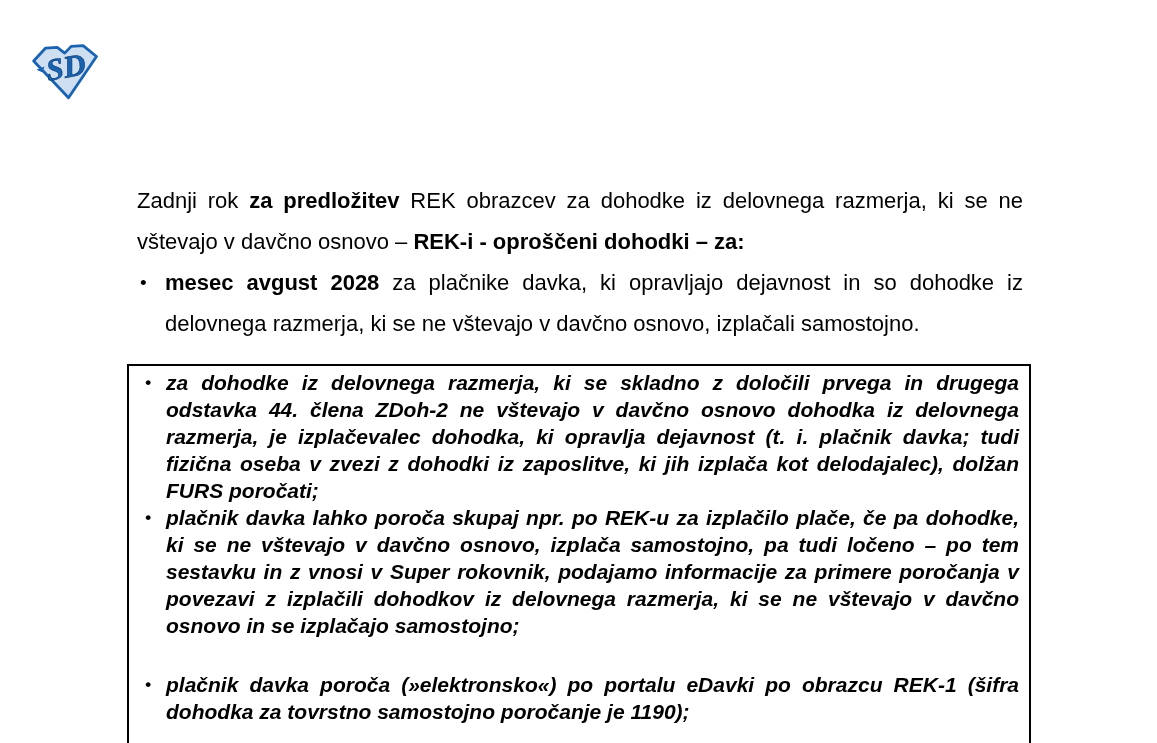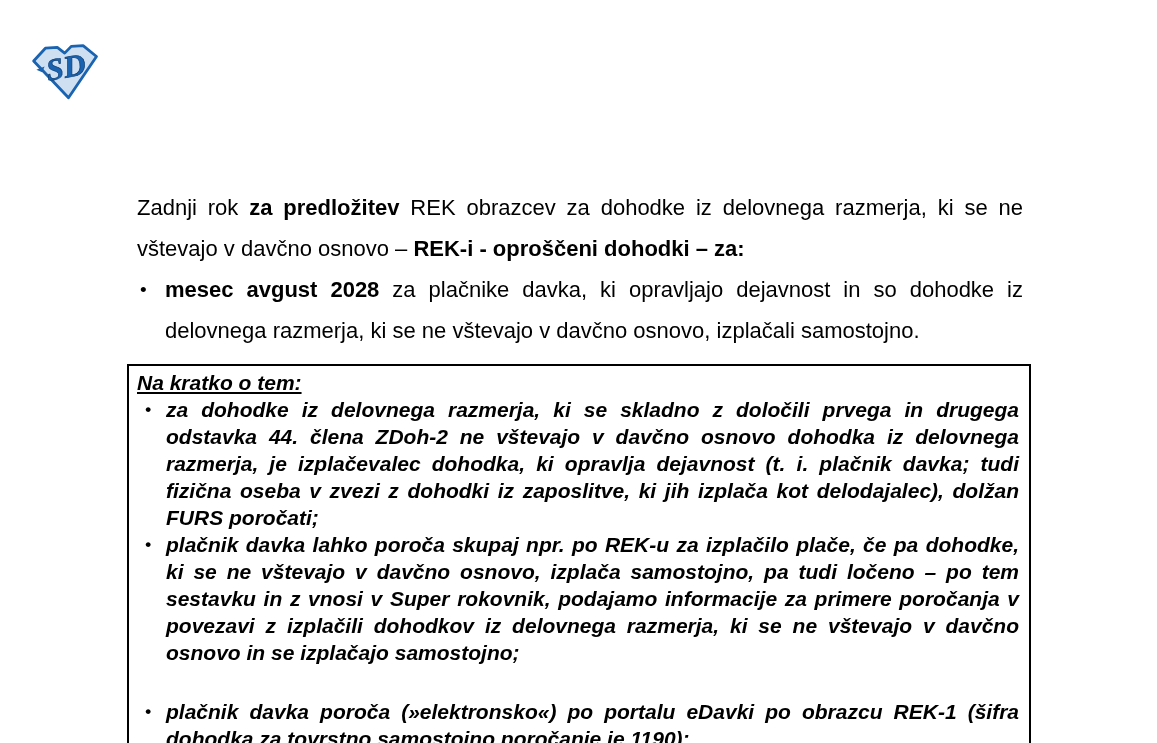--- a/index.html
+++ b/index.html
@@ -22,21 +22,21 @@
     left: 30px;
     top: 44px;
     width: 72px;
     height: 56px;
   }
 
   
   .content {
     position: absolute;
     left: 137px;
-    top: 187px;
+    top: 180px;
     width: 886px;
   }
   .para {
     margin: 0;
     font-size: 22px;
     line-height: 41px;
     text-align: justify;
   }
   .main-list {
     list-style: none;
@@ -114,21 +114,20 @@
   <p class="para"><span>Zadnji rok </span><b>za predložitev</b><span> REK obrazcev za dohodke iz delovnega razmerja, ki se ne vštevajo v davčno osnovo – </span><b>REK-i - oproščeni dohodki – za:</b></p>
 
   <ul class="main-list">
     <li>
       <span class="bullet-marker">•</span><b>mesec avgust 2028</b><span> za plačnike davka, ki opravljajo dejavnost in so dohodke iz delovnega razmerja, ki se ne vštevajo v davčno osnovo, izplačali samostojno.</span>
     </li>
   </ul>
 </div>
 
 <div class="info-box">
-  <div class="box-heading"><span class="u">Na kratko o tem:</span></div>
   <ul class="box-list">
     <li>
       <span class="bullet-marker">•</span><span>za dohodke iz delovnega razmerja, ki se skladno z določili prvega in drugega odstavka 44. člena ZDoh-2 ne vštevajo v davčno osnovo dohodka iz delovnega razmerja, je izplačevalec dohodka, ki opravlja dejavnost (t. i. plačnik davka; tudi fizična oseba v zvezi z dohodki iz zaposlitve, ki jih izplača kot delodajalec), dolžan FURS poročati;</span>
     </li>
     <li>
       <span class="bullet-marker">•</span><span>plačnik davka lahko poroča skupaj npr. po REK-u za izplačilo plače, če pa dohodke, ki se ne vštevajo v davčno osnovo, izplača samostojno, pa tudi ločeno – po tem sestavku in z vnosi v Super rokovnik, podajamo informacije za primere poročanja v povezavi z izplačili dohodkov iz delovnega razmerja, ki se ne vštevajo v davčno osnovo in se izplačajo samostojno;</span>
     </li>
     <li class="spaced">
       <span class="bullet-marker">•</span><span>plačnik davka poroča (»elektronsko«) po portalu eDavki po obrazcu REK-1 (šifra dohodka za tovrstno samostojno poročanje je 1190);</span>
     </li>

